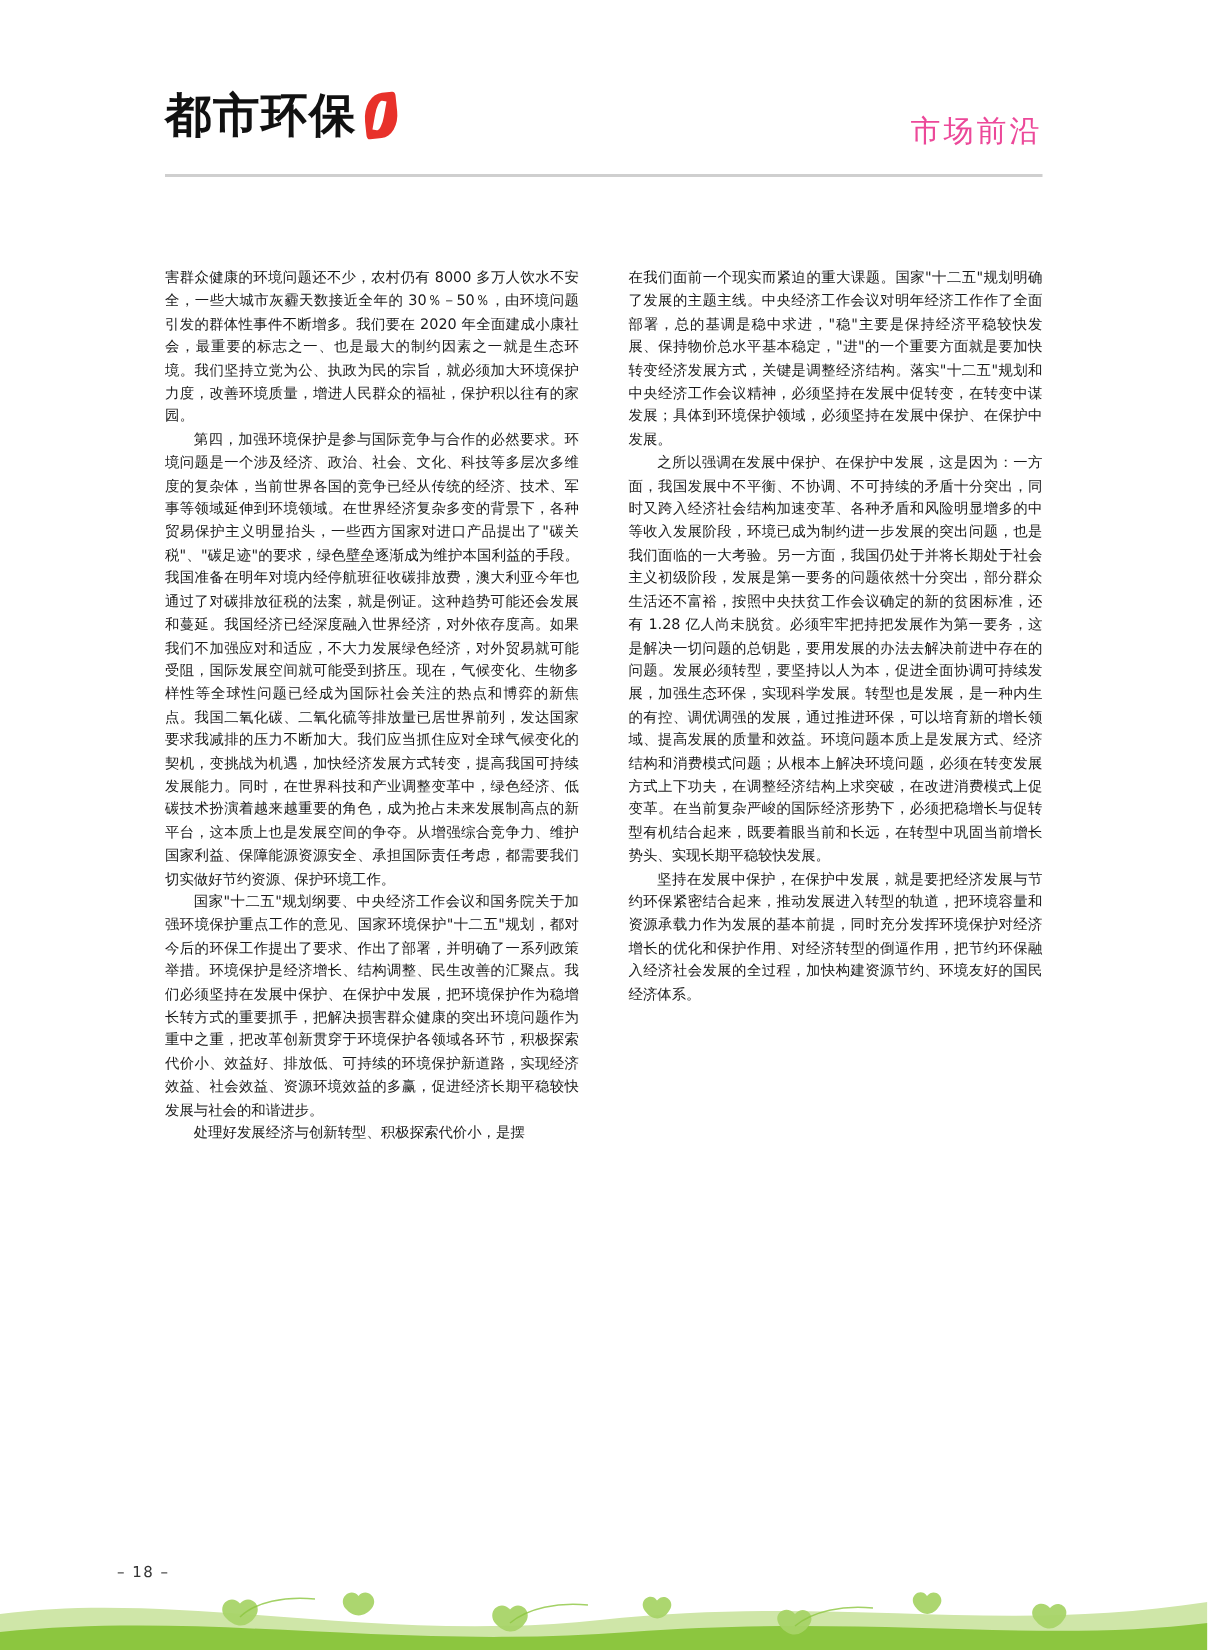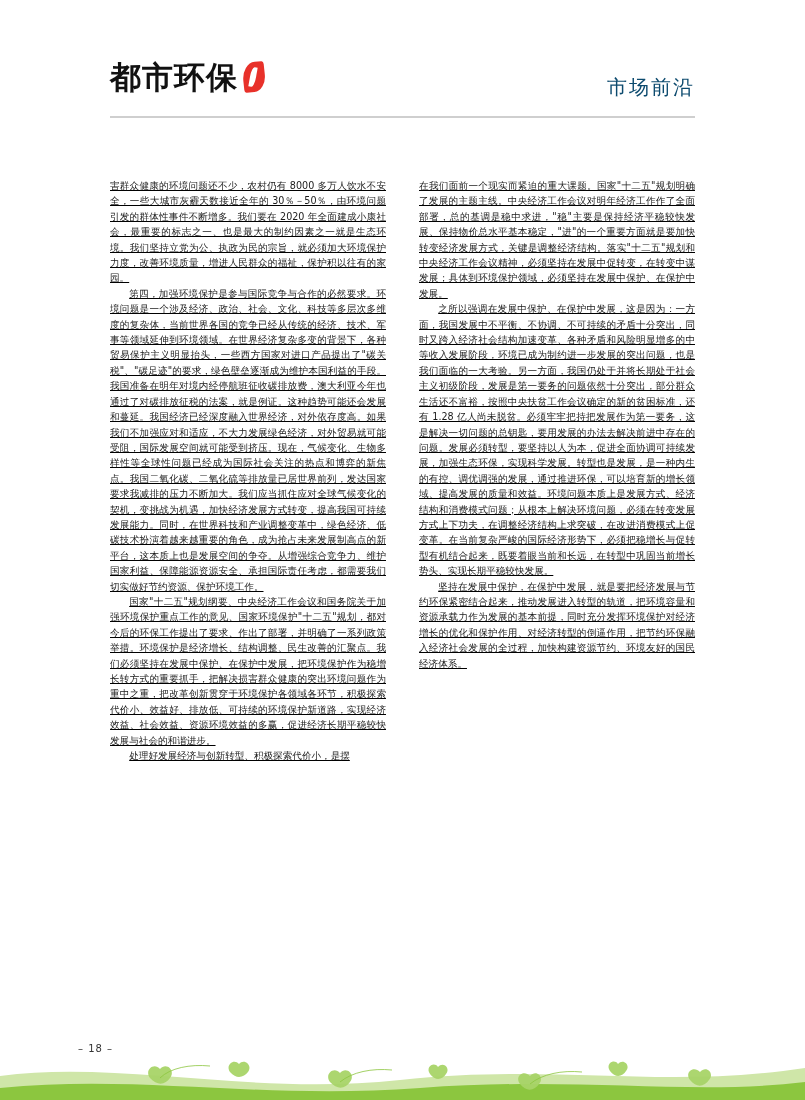--- a/index.html
+++ b/index.html
@@ -70,42 +70,41 @@
     height: 20px;
     background: #ffffff;
     border-radius: 50% 0 50% 0;
     transform: rotate(10deg);
   }
   .section-label {
     position: absolute;
     right: 110px;
     top: 16px;
     font-size: 20px;
-    color: #0c4a6e;
+    color: #ec4899;
     letter-spacing: 2px;
   }
   .header-rule {
     position: absolute;
     left: 110px;
     top: 58px;
     width: 585px;
     height: 2px;
     background: #cfcfcf;
   }
 
   
   .content {
     position: absolute;
     left: 110px;
     top: 178px;
     width: 585px;
     height: 790px;
     display: flex;
     gap: 33px;
-    text-decoration: underline;
   }
   .col {
     width: 276px;
     font-size: 9.6px;
     line-height: 15.4px;
     color: #1a1a1a;
     text-align: justify;
     text-justify: inter-character;
   }
   .col p {

